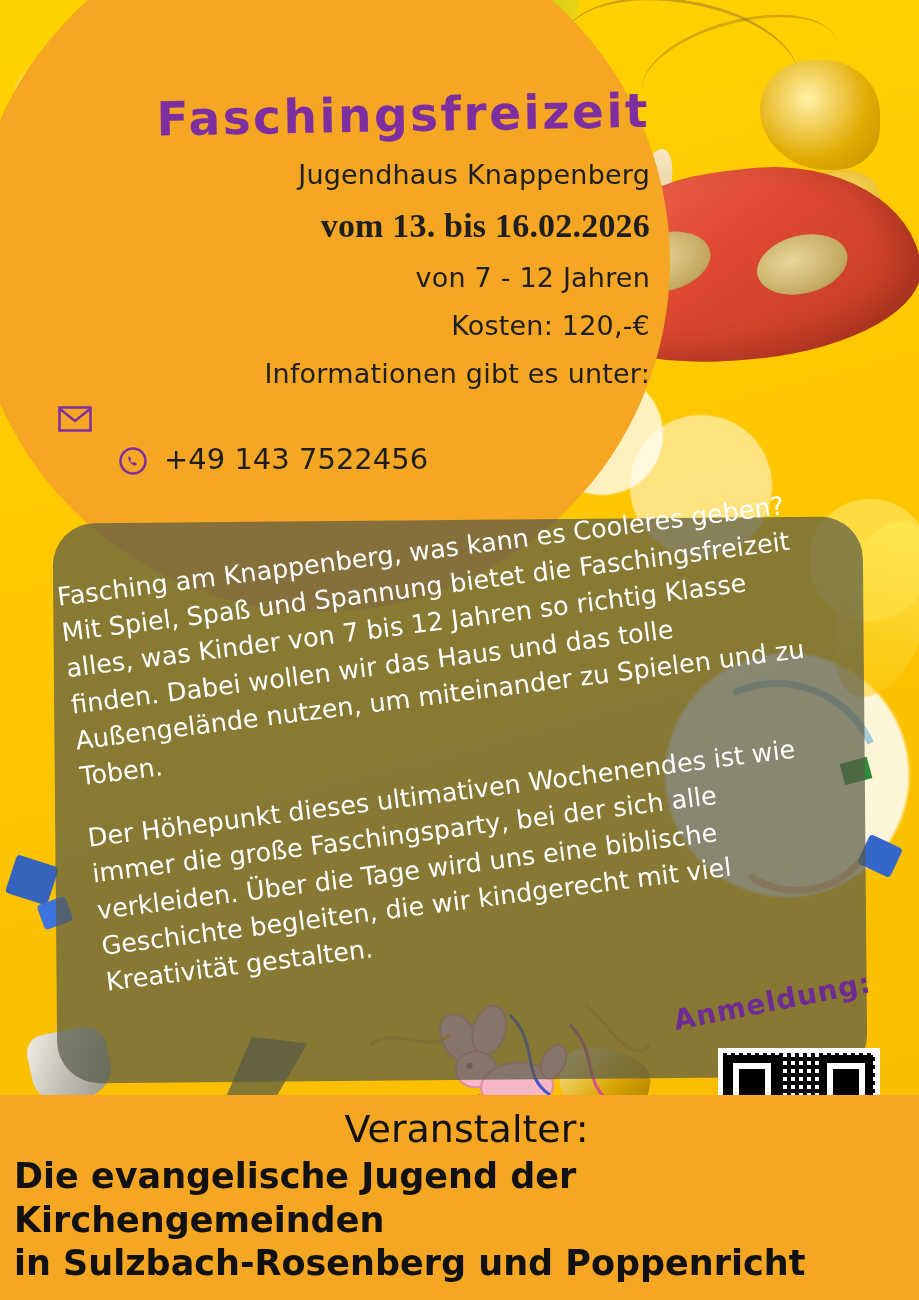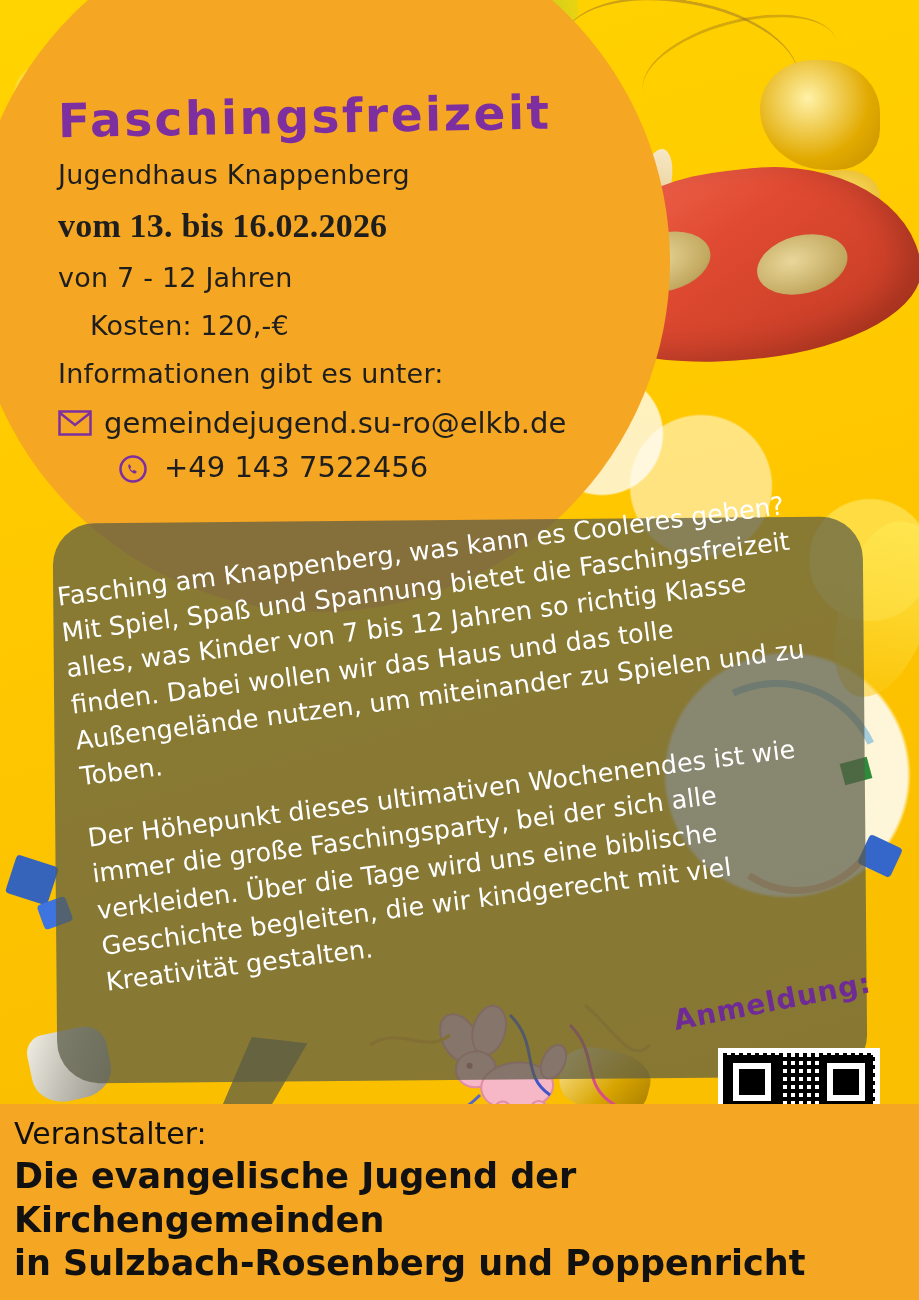--- a/index.html
+++ b/index.html
@@ -141,21 +141,21 @@
     top: -88px; left: -30px;
     width: 700px; height: 700px;
     background: #f5a623;
     border-radius: 50%;
     box-shadow: 0 0 0 0 rgba(0,0,0,0);
   }
   .info-content {
     position: absolute;
     top: 70px; left: 30px;
     width: 620px;
-    text-align: left;
+    text-align: right;
   }
   .title-script {
     font-family: "DejaVu Sans", sans-serif;
     font-size: 47px;
     color: #7d2fa0;
     font-weight: 600;
     letter-spacing: 2.5px;
     margin: 18px 0 16px 28px;
     transform: rotate(-1deg);
   }
@@ -260,23 +260,24 @@
   
   .organiser {
     position: absolute;
     left: 0; bottom: 0;
     width: 919px;
     padding: 12px 0 14px 14px;
     box-sizing: border-box;
     background: #f5a623;
   }
   .organiser .org-label {
-    font-size: 30px;
+    font-size: 38px;
     color: #111;
     margin-bottom: 4px;
+    text-align: center;
   }
   .organiser .org-line {
     font-size: 35px;
     color: #111;
     font-weight: 700;
     line-height: 1.25;
   }
 </style>
 </head>
 <body>
@@ -342,21 +343,20 @@
     <div class="line indent1">Kosten: 120,-€</div>
     <div class="line">Informationen gibt es unter:</div>
 
     <div class="contact-row">
       <span class="icon-mail">
         <svg width="34" height="26" viewBox="0 0 34 26">
           <rect x="1.5" y="1.5" width="31" height="23" fill="none" stroke="#7d2fa0" stroke-width="2.5"></rect>
           <path d="M2 3 L17 15 L32 3" fill="none" stroke="#7d2fa0" stroke-width="2.5"></path>
         </svg>
       </span>
-      <span>gemeindejugend.su-ro@elkb.de</span>
     </div>
 
     <div class="contact-row indent">
       <span class="icon-wa">
         <svg width="30" height="30" viewBox="0 0 30 30">
           <circle cx="15" cy="15" r="12.5" fill="none" stroke="#7d2fa0" stroke-width="2.5"></circle>
           <path d="M11 10 c-1 1 -1 3 0.5 5.5 c1.5 2.5 3.5 3.8 5 4 c1 0.2 2 -0.6 2.2 -1.5 c0.1 -0.5 -0.2 -0.8 -0.7 -1.1 l-1.6 -0.9 c-0.4 -0.2 -0.8 -0.1 -1.1 0.3 l-0.5 0.7 c-1.2 -0.6 -2.2 -1.6 -2.8 -2.8 l0.7 -0.5 c0.4 -0.3 0.5 -0.7 0.3 -1.1 l-0.9 -1.6 c-0.3 -0.5 -0.9 -0.6 -1.1 -0.5z" fill="#7d2fa0"></path>
         </svg>
       </span>
       <span>+49 143 7522456</span>

